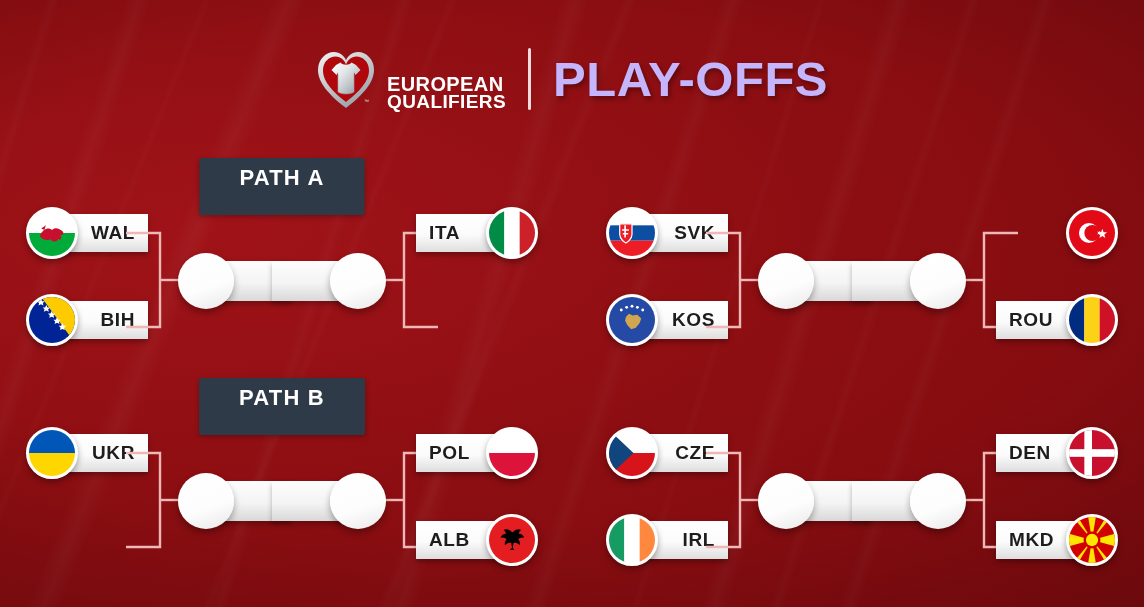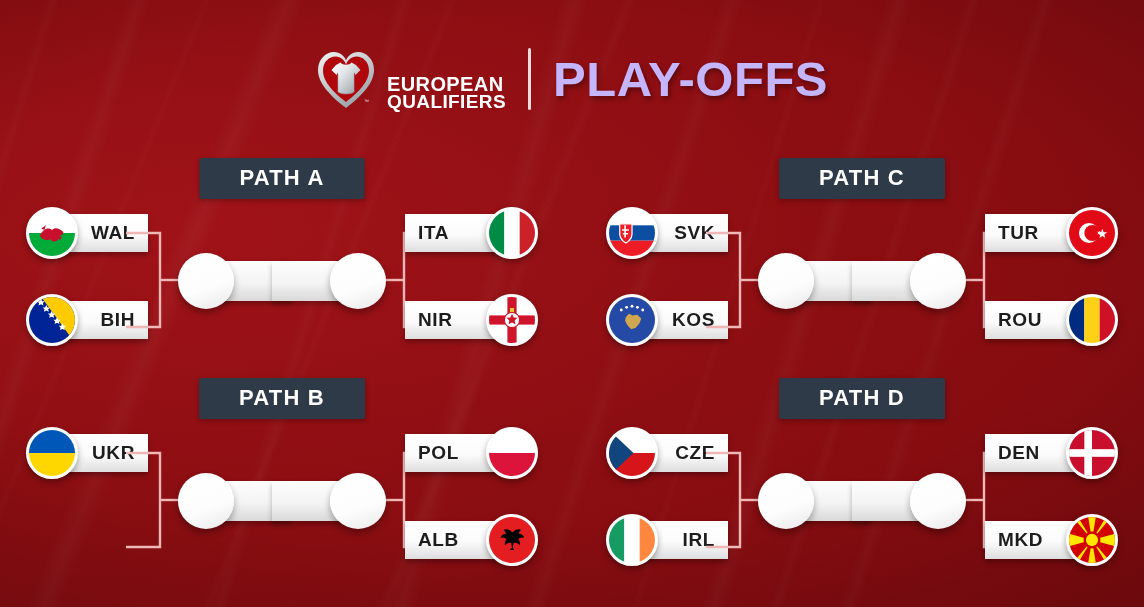--- a/index.html
+++ b/index.html
@@ -55,31 +55,31 @@
   .path-block { position:absolute; width:548px; height:200px; }
   #path-a { left:8px;   top:158px; }
   #path-c { left:588px; top:158px; }
   #path-b { left:8px;   top:378px;text-align:center; }
   #path-d { left:588px; top:378px; }
 
   .path-badge {
     position:absolute; left:50%; transform:translateX(-50%); top:0;
     background:#2e3a47; color:#fff;
     font-size:22px; font-weight:bold; letter-spacing:1.2px;
-    padding:7px 40px 8px; border-radius:2px;
+    padding:7px 40px 24px; border-radius:2px;
     box-shadow:0 2px 5px rgba(0,0,0,0.25);
     white-space:nowrap;
   }
 
   .bracket { position:absolute; top:44px; left:0; width:100%; height:156px; }
 
   
   .team { position:absolute; display:flex; align-items:center; height:46px; }
   .team.left  { left:18px;  flex-direction:row; }
-  .team.right { right:18px; flex-direction:row-reverse;gap:11px; }
+  .team.right { right:18px; flex-direction:row-reverse; }
   .team.t-top { top:8px; }
   .team.t-bot { top:95px; }
 
   .plate {
     height:38px; width:94px;
     background:linear-gradient(180deg,#ffffff 0%,#fbfbfb 55%,#dedede 100%);
     box-shadow:0 3px 5px rgba(0,0,0,0.30);
     display:flex; align-items:center;
     color:#1d1d1d; font-size:19px; font-weight:bold; letter-spacing:0.6px;
   }
@@ -231,39 +231,25 @@
         <div class="flag" data-interactable="false">
           <svg viewBox="0 0 60 60">
               <rect width="20" height="60" fill="#008c45"></rect>
               <rect x="20" width="20" height="60" fill="#fff"></rect>
               <rect x="40" width="20" height="60" fill="#cd212a"></rect>
             </svg>
         </div>
         <div class="plate" data-interactable="false">ITA</div>
       </div>
 
-      <div class="team right t-bot" data-interactable="true">
-        <div class="flag" data-interactable="false">
-          <svg viewBox="0 0 60 60">
-              <rect width="60" height="60" fill="#fff"></rect>
-              <rect x="24" width="12" height="60" fill="#cf142b"></rect>
-              <rect y="24" width="60" height="12" fill="#cf142b"></rect>
-              <circle cx="30" cy="30" r="10" fill="#fff" stroke="#cf142b" stroke-width="1.5"></circle>
-              <path d="M30 22 l2.2 4.6 5 0.6 -3.7 3.4 1 5 -4.5-2.5 -4.5 2.5 1-5 -3.7-3.4 5-0.6z" fill="#cf142b"></path>
-              <rect x="27" y="14" width="6" height="6" fill="#e8c33a" stroke="#b8121f" stroke-width="0.8"></rect>
-            </svg>
-        </div>
-        <div class="plate" data-interactable="false">NIR</div>
-      </div>
 
     </div>
   </div>
 
   <div class="path-block" id="path-c" data-interactable="false">
-    <div class="path-badge" data-interactable="false">PATH C</div>
     <div class="bracket" data-interactable="false">
 
       <div class="team left t-top" data-interactable="true">
         <div class="flag" data-interactable="false">
           <svg viewBox="0 0 60 60">
               <rect width="60" height="20" fill="#fff"></rect>
               <rect y="20" width="60" height="20" fill="#0b4ea2"></rect>
               <rect y="40" width="60" height="20" fill="#ee1c25"></rect>
               <path d="M14 18 h16 v14 c0 7 -8 11 -8 11 s-8 -4 -8 -11z" fill="#ee1c25" stroke="#fff" stroke-width="1.6"></path>
               <path d="M21 20 v16 M17 26 h9 M18 31 h7" stroke="#fff" stroke-width="2.1" fill="none"></path>
@@ -311,21 +297,20 @@
       <div class="team right t-top" data-interactable="true">
         <div class="flag" data-interactable="false">
           <svg viewBox="0 0 60 60">
               <rect width="60" height="60" fill="#e30a17"></rect>
               <circle cx="26" cy="30" r="13" fill="#fff"></circle>
               <circle cx="30.5" cy="30" r="10.5" fill="#e30a17"></circle>
               <path d="M43 30 l-6.2 2 3.8 -5.3 0 6.6 -3.8 -5.3z" fill="#fff"></path>
               <path d="M43.5 24.5 l1.6 4.4 4.6 0.2 -3.6 2.9 1.2 4.5 -3.8 -2.6 -3.8 2.6 1.2 -4.5 -3.6 -2.9 4.6 -0.2z" fill="#fff"></path>
             </svg>
         </div>
-        <div class="plate" data-interactable="false">TUR</div>
       </div>
 
       <div class="team right t-bot" data-interactable="true">
         <div class="flag" data-interactable="false">
           <svg viewBox="0 0 60 60">
               <rect width="20" height="60" fill="#002b7f"></rect>
               <rect x="20" width="20" height="60" fill="#fcd116"></rect>
               <rect x="40" width="20" height="60" fill="#ce1126"></rect>
             </svg>
         </div>
@@ -388,21 +373,20 @@
               <rect y="30" width="60" height="30" fill="#dc143c"></rect>
             </svg>
         </div>
         <div class="plate" data-interactable="false">POL</div>
       </div>
 
     </div>
   </div>
 
   <div class="path-block" id="path-d" data-interactable="false">
-    <div class="path-badge" data-interactable="false">PATH D</div>
     <div class="bracket" data-interactable="false">
 
       <div class="team left t-top" data-interactable="true">
         <div class="flag" data-interactable="false">
           <svg viewBox="0 0 60 60">
               <rect width="60" height="30" fill="#fff"></rect>
               <rect y="30" width="60" height="30" fill="#d7141a"></rect>
               <path d="M0 0 L32 30 L0 60 Z" fill="#11457e"></path>
             </svg>
         </div>

